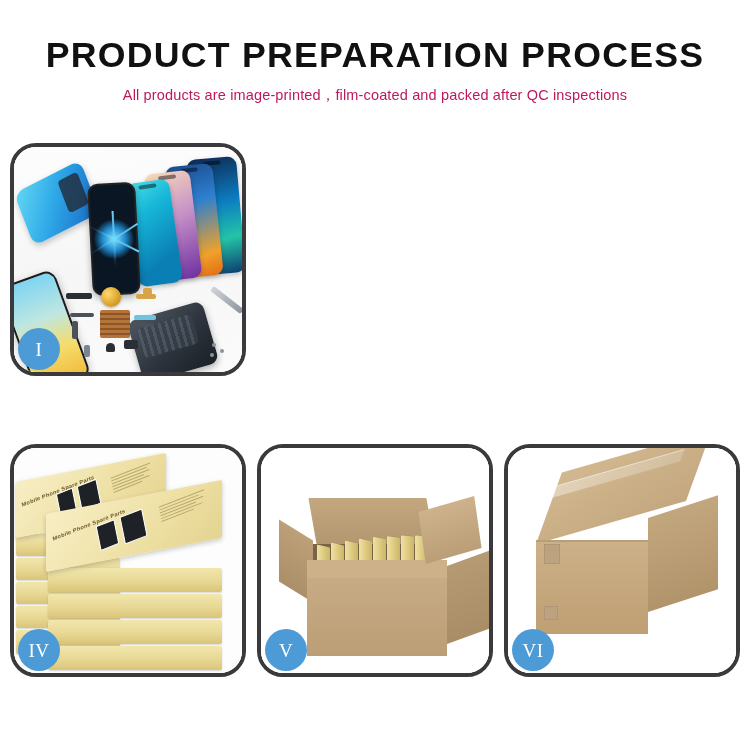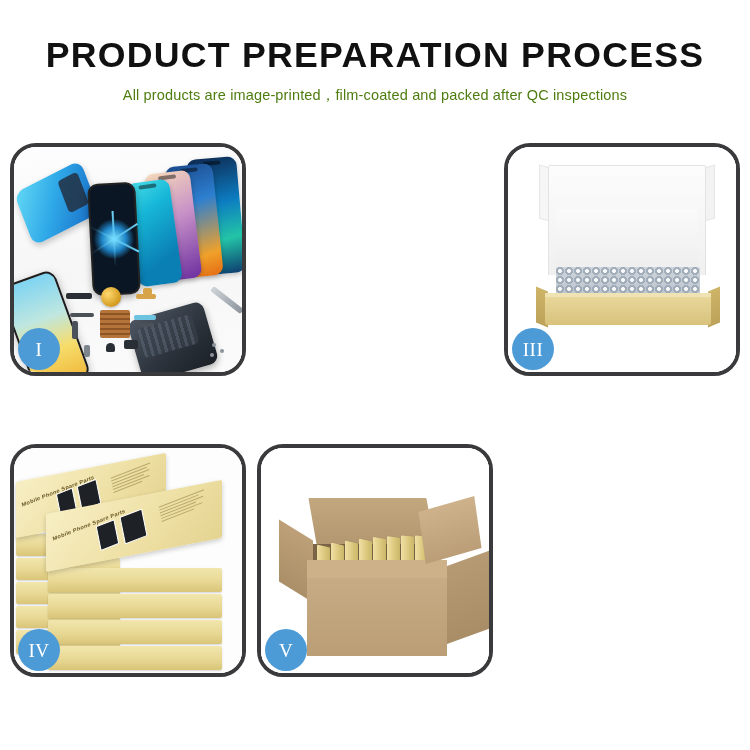--- a/index.html
+++ b/index.html
@@ -16,21 +16,21 @@
   .title {
     font-family: "Liberation Sans", sans-serif;
     font-size: 35px; font-weight: 700; color:#111;
     letter-spacing: 1.2px;
     margin-top: 37px;
     line-height: 1.0;
     transform: scaleX(1.02);
   }
   .subtitle {
     font-family: "Liberation Sans", sans-serif;
-    font-size: 14.5px; font-weight: 400; color:#4d7c0f;
+    font-size: 14.5px; font-weight: 400; color:#be185d;
     margin-top: 14px; letter-spacing: .15px;
   }
 
   
   .grid { position:absolute; left:0; top:143px; width:750px; }
   .row { position:relative; height:235px; margin-bottom:66px; }
   .panel {
     position:absolute; top:0; width:236px; height:233px;
     border:4px solid #3a3a3c; border-radius:26px;
     background:#fff; overflow:visible;
@@ -286,37 +286,20 @@
             <div class="screw" style="left:198px;top:196px;"></div>
             <div class="screw" style="left:206px;top:202px;"></div>
             <div class="screw" style="left:196px;top:206px;"></div>
             <div class="tweez"></div>
           </div>
         </div>
         <div class="badge">I</div>
       </div>
 
 
-      <div class="panel c2">
-        <div class="pinner">
-          <div class="b3"></div>
-          <div class="lid-flapL"></div>
-          <div class="lid-flapR"></div>
-          <div class="lid-back"></div>
-          <div class="inner-foam"></div>
-          <div class="bub-tray">
-            <div class="bubbles"></div>
-          </div>
-          <div class="box3-sideL"></div>
-          <div class="box3-sideR"></div>
-          <div class="box3-rim"></div>
-          <div class="box3-front"></div>
-        </div>
-        <div class="badge">III</div>
-      </div>
     </div>
 
     <div class="row">
 
       <div class="panel c0">
         <div class="pinner">
           <div class="b4"></div>
           <div class="stack">
 
             <div class="ybox" style="left:2px;top:86px;width:104px;height:22px;"></div>
@@ -383,15 +366,28 @@
           <div class="ybar" style="left:168px;top:89px;width:12px;height:35px;transform:skewY(2deg);"></div>
 
           <div class="cart-top-rim"></div>
           <div class="cart-side"></div>
           <div class="cart-front"></div>
           <div class="flap-right"></div>
         </div>
         <div class="badge">V</div>
       </div>
 
+      <div class="panel c2">
+        <div class="pinner">
+          <div class="b6"></div>
+          <div class="c6-top"></div>
+          <div class="c6-side"></div>
+          <div class="c6-front"></div>
+          <div class="c6-tape" style="left:40px;top:40px;width:132px;height:11px;transform:skewY(-16deg) skewX(-22deg);transform-origin:left bottom;"></div>
+          <div class="c6-seam" style="left:28px;top:92px;width:112px;height:1.5px;"></div>
+          <div class="c6-lbl" style="left:36px;top:96px;width:16px;height:20px;"></div>
+          <div class="c6-lbl" style="left:36px;top:158px;width:14px;height:14px;"></div>
+        </div>
+        <div class="badge">VI</div>
+      </div>
     </div>
   </div>
 </div>
 
 </body></html>

